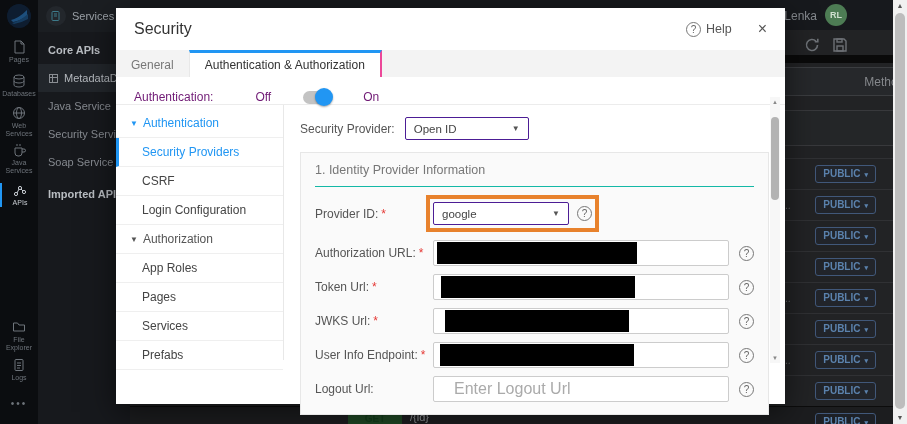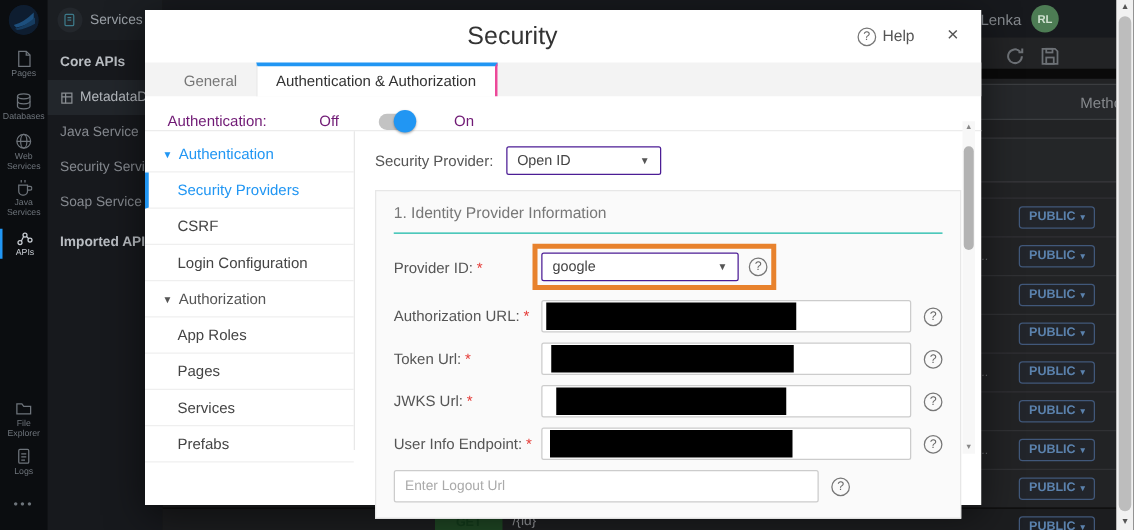--- a/index.html
+++ b/index.html
@@ -52,27 +52,27 @@
 
   .page-scrollbar { position:absolute; right:0; top:0; width:14px; height:424px; background:#f1f1f1; z-index:5; }
   .page-scrollbar .arr { color:#555; font-size:7px; text-align:center; height:12px; line-height:12px; }
   .page-scrollbar .arr.down { position:absolute; bottom:0; left:0; right:0; }
   .page-thumb { position:absolute; left:2px; right:2px; top:13px; height:396px; background:#bdbdbd; border-radius:5px; }
 
   
   .modal { position:absolute; left:116px; top:8px; width:669px; height:396px; background:#fff; z-index:10;
            box-shadow:0 8px 30px rgba(0,0,0,.55); display:flex; flex-direction:column; }
   .m-header { height:42px; display:flex; align-items:center; padding:0 18px; flex:0 0 auto; }
-  .m-title { font-size:20px; color:#333; flex:1;text-align:center; }
+  .m-title { font-size:16px; color:#333; flex:1; }
   .help-wrap { display:flex; align-items:center; gap:5px; color:#555; font-size:12.5px; margin-right:26px; cursor:pointer; }
   .q-circle { width:15px; height:15px; border:1px solid #777; border-radius:50%; color:#666;
               font-size:10px; display:flex; align-items:center; justify-content:center; flex:0 0 auto; }
   .m-close { color:#555; font-size:16px; line-height:16px; cursor:pointer; }
 
-  .tab-bar { height:27px; background:#f3f3f3; display:flex; padding-left:16px; flex:0 0 auto; }
+  .tab-bar { height:27px; background:#f3f3f3; display:flex; flex:0 0 auto; }
   .tab { font-size:12px; color:#777; padding:0 15px; display:flex; align-items:center; border-top:3px solid transparent; }
   .tab.active { background:#fff; color:#333; border-top:3px solid #2196f3;
                 border-left:1px solid #e8e8e8; border-right:2px solid #ec4899; }
 
   .toggle-row { height:28px; display:flex; align-items:flex-end; padding-left:18px; gap:28px;
                 font-size:12px; color:#701a75; border-bottom:1px solid #ececec; flex:0 0 auto; }
   .toggle-row .t-label { margin-right:14px; }
   .switch { position:relative; width:28px; height:13px; background:#c3c3c3; border-radius:7px; margin:0 4px; cursor:pointer; }
   .switch .knob { position:absolute; right:-2px; top:-3px; width:18px; height:18px; border-radius:50%;
                   background:#2196f3; box-shadow:0 1px 2px rgba(0,0,0,.35); }
@@ -92,25 +92,25 @@
             align-items:center; padding:0 8px; font-size:11.5px; color:#444; justify-content:space-between; cursor:pointer; }
   .select .sel-caret { font-size:8px; color:#555; margin-left:8px; }
   .sp-select { width:124px; }
 
   .panel { margin-top:12px; background:#fafafa; border:1px solid #e7e7e7; padding:0 14px 12px 14px; }
   .panel-title { font-size:12.5px; color:#777; padding:10px 0 9px 0; border-bottom:1px solid #14b8a6; }
   .frow { display:flex; align-items:center; margin-top:8px; min-height:26px; }
   .flabel { width:118px; font-size:12px; color:#555; flex:0 0 auto; }
   .req { color:#e53935; margin-left:3px; }
   .orange-wrap { display:flex; align-items:center; gap:8px; border:4px solid #e8822d; padding:3px; margin-left:-7px; }
-  .pid-select { width:158px;gap:32px; }
+  .pid-select { width:136px;gap:32px; }
   .input-box { position:relative; width:296px; height:26px; border:1px solid #ccc; border-radius:2px; background:#fff; flex:0 0 auto; }
   .redact { position:absolute; top:1px; height:22px; background:#000; }
-  .text-input { width:340px; height:26px; border:1px solid #ccc; border-radius:2px; font-size:11px;
-                color:#444; padding:0 8px; font-family:"Liberation Sans", sans-serif; }
+  .text-input { width:340px; height:26px; border:1px solid #ccc; border-radius:2px; font-size:16px;
+                color:#444; padding:0 20px; font-family:"Liberation Sans", sans-serif; }
   .text-input::placeholder { color:#aaa; }
   .help-after { margin-left:10px; flex:0 0 auto; }
 
   .inner-scrollbar { position:absolute; right:5px; top:89px; width:10px; height:266px; background:#f7f7f7; z-index:2; }
   .inner-scrollbar .arr { color:#888; font-size:6px; text-align:center; height:10px; line-height:10px; }
   .inner-scrollbar .arr.down { position:absolute; bottom:0; left:0; right:0; }
   .inner-thumb { position:absolute; left:1px; right:1px; top:20px; height:83px; background:#b3b3b3; border-radius:4px; }
 
   .m-footer { height:44px; flex:0 0 auto; display:flex; align-items:center; justify-content:flex-end;
               padding-right:27px; gap:9px; }
@@ -404,20 +404,21 @@
 
           <div class="frow">
             <span class="flabel"><span>User Info Endpoint:</span><span class="req">*</span></span>
             <span class="input-box">
                 <span class="redact" style="left:6px;width:194px"></span>
               </span>
             <span class="q-circle help-after">?</span>
           </div>
 
           <div class="frow">
+            <span class="flabel"><span>Logout Url:</span></span>
             <input class="text-input" placeholder="Enter Logout Url" style="">
             <span class="q-circle help-after">?</span>
           </div>
         </div>
       </div>
     </div>
 
     <div class="inner-scrollbar">
       <div class="arr">▲</div>
       <div class="inner-thumb"></div>

